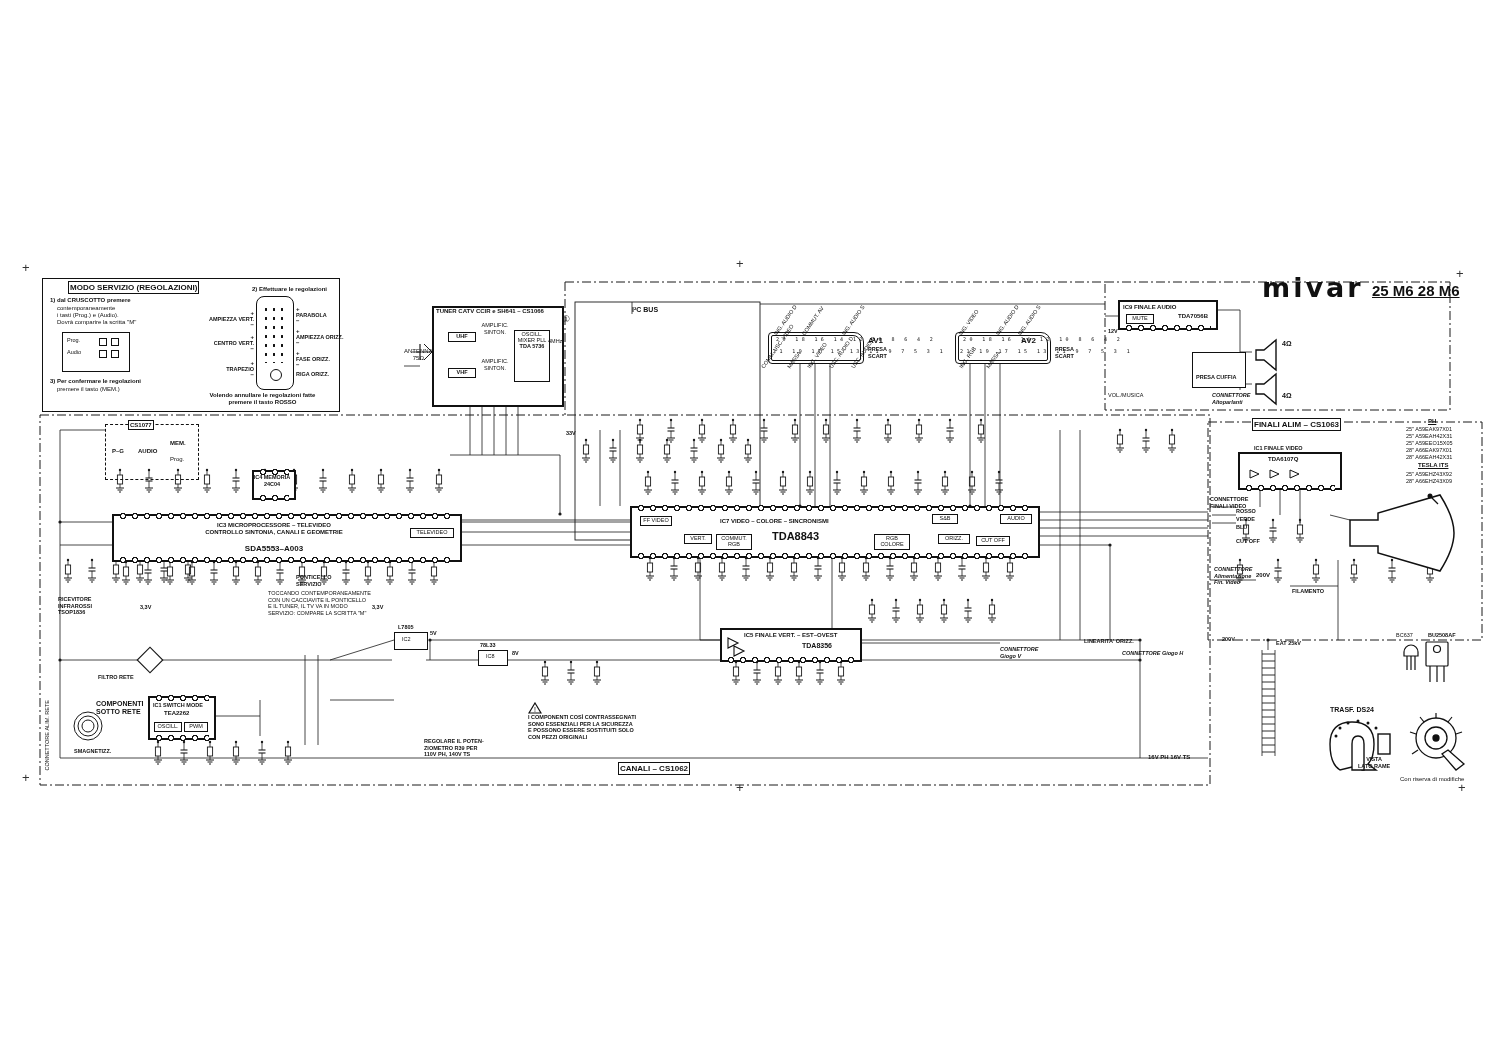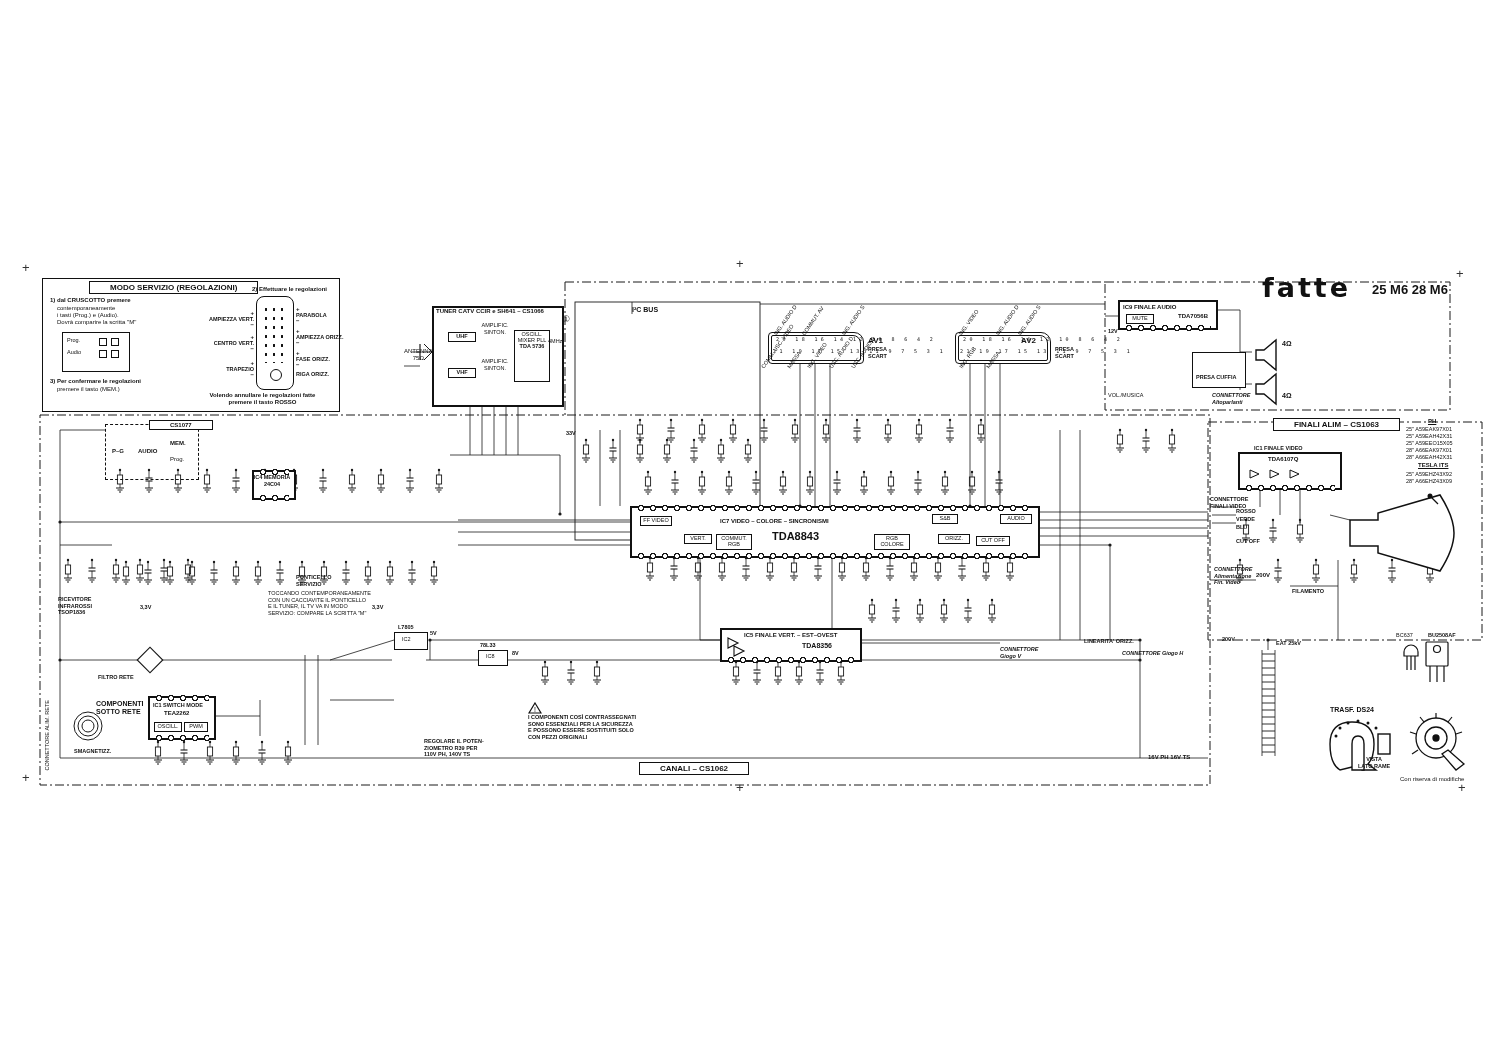--- a/index.html
+++ b/index.html
@@ -5,21 +5,21 @@
   html,body{margin:0;padding:0;background:#e8e8e4;}
   #sheet{position:relative;width:1489px;height:1053px;background:#ffffff;
          font-family:"Liberation Sans",sans-serif;color:#111;overflow:hidden;}
   .abs{position:absolute;}
   .lbl{position:absolute;font-size:7px;line-height:1.2;color:#111;white-space:nowrap;}
   .t5{font-size:5.5px;} .t6{font-size:6px;} .t7{font-size:7px;} .t8{font-size:8px;} .t9{font-size:9px;}
   .b{font-weight:bold;} .i{font-style:italic;} .c{text-align:center;}
   .box{position:absolute;border:1px solid #111;background:#fff;}
   .thick{border:2.5px solid #111;}
   .med{border:1.6px solid #111;}
-  .titlebox{position:absolute;border:1.4px solid #111;background:#fff;padding:1px 20px;font-weight:bold;margin-left:21px;}
+  .titlebox{position:absolute;border:1.4px solid #111;background:#fff;padding:1px 1px;font-weight:bold;}
   .icbig{position:absolute;border:2.6px solid #111;background:#fff;}
   .pins-t,.pins-b{position:absolute;left:5px;right:5px;height:8px;
      background-image:radial-gradient(circle at 4px 4px,#fff 1.8px,#111 2.2px,#111 3.1px,rgba(0,0,0,0) 3.4px);
      background-size:12px 8px;background-repeat:repeat-x;}
   .pins-t{top:-4px;} .pins-b{bottom:-4px;}
   .blk{position:absolute;border:1px solid #111;background:#fff;font-size:5.5px;text-align:center;
        line-height:1.05;padding:1px 2px;}
   .rot{transform:rotate(-55deg);transform-origin:left bottom;}
   .rotb{transform:rotate(-55deg);transform-origin:left top;}
   .vert{writing-mode:vertical-rl;transform:rotate(180deg);}
@@ -1162,36 +1162,45 @@
 <div class="lbl t5 b i" style="left:1212px;top:392px;"><span>CONNETTORE</span><br><span>Altoparlanti</span></div>
 <svg width="60" height="70" style="left:1248px;top:336px;">
   <g stroke="#111" fill="#fff" stroke-width="1.4">
     <path d="M8 14 h8 l12 -10 v30 l-12 -10 h-8 z"></path>
     <path d="M8 48 h8 l12 -10 v30 l-12 -10 h-8 z"></path>
   </g>
 </svg>
 <div class="lbl t7 b" style="left:1282px;top:340px;">4Ω</div>
 <div class="lbl t7 b" style="left:1282px;top:392px;">4Ω</div>
 
-<div class="lbl b" style="left:1262px;top:272px;font-size:27px;letter-spacing:3px;font-family:'DejaVu Sans',sans-serif;">fatte</div>
-<div class="lbl b" style="left:1372px;top:282px;font-size:13px;">25 M6    28 M6</div>
+<div class="lbl b" style="left:1262px;top:272px;font-size:27px;letter-spacing:3px;font-family:'DejaVu Sans',sans-serif;">mivar</div>
+<div class="lbl b" style="left:1372px;top:282px;font-size:15px;text-decoration:underline;">25 M6    28 M6</div>
 
 <div class="abs" style="left:105px;top:424px;width:92px;height:54px;border:1px dashed #111;"></div>
 <div class="titlebox t6" style="left:128px;top:420px;">CS1077</div>
 <div class="lbl t6 b" style="left:112px;top:448px;">P–G</div>
 <div class="lbl t6 b" style="left:138px;top:448px;">AUDIO</div>
 <div class="lbl t6 b" style="left:170px;top:440px;">MEM.</div>
 <div class="lbl t6" style="left:170px;top:456px;">Prog.</div>
 
 <div class="icbig" style="left:252px;top:470px;width:40px;height:26px;border-width:2px;">
   <div class="pins-t"></div>
       <div class="pins-b"></div>
 </div>
 <div class="lbl t5 b c" style="left:250px;top:474px;width:44px;white-space:normal;"><span>IC4  MEMORIA</span><br><span>24C04</span></div>
 
+<div class="icbig" style="left:112px;top:514px;width:346px;height:44px;">
+  <div class="pins-t"></div>
+      <div class="pins-b"></div>
+  <span class="lbl t6 b c" style="left:40px;top:6px;width:240px;white-space:normal;">
+    <span>IC3    MICROPROCESSORE  –  TELEVIDEO</span><br><span>CONTROLLO SINTONIA, CANALI E GEOMETRIE</span>
+  </span>
+  <span class="lbl t8 b c" style="left:110px;top:28px;width:100px;">SDA5553–A003</span>
+  <span class="blk" style="left:296px;top:12px;width:38px;">TELEVIDEO</span>
+</div>
 
 <div class="lbl t5 b" style="left:58px;top:596px;">
   <span>RICEVITORE</span><br><span>INFRAROSSI</span><br><span class="b">TSOP1836</span>
 </div>
 
 <div class="lbl t5 b" style="left:296px;top:574px;"><span>PONTICELLO</span><br><span>SERVIZIO</span></div>
 <div class="lbl t5" style="left:268px;top:590px;">
   <span>TOCCANDO CONTEMPORANEAMENTE</span><br><span>CON UN CACCIAVITE IL PONTICELLO</span><br>
   <span>E IL TUNER, IL TV VA IN MODO</span><br><span>SERVIZIO: COMPARE LA SCRITTA "M"</span>
 </div>

